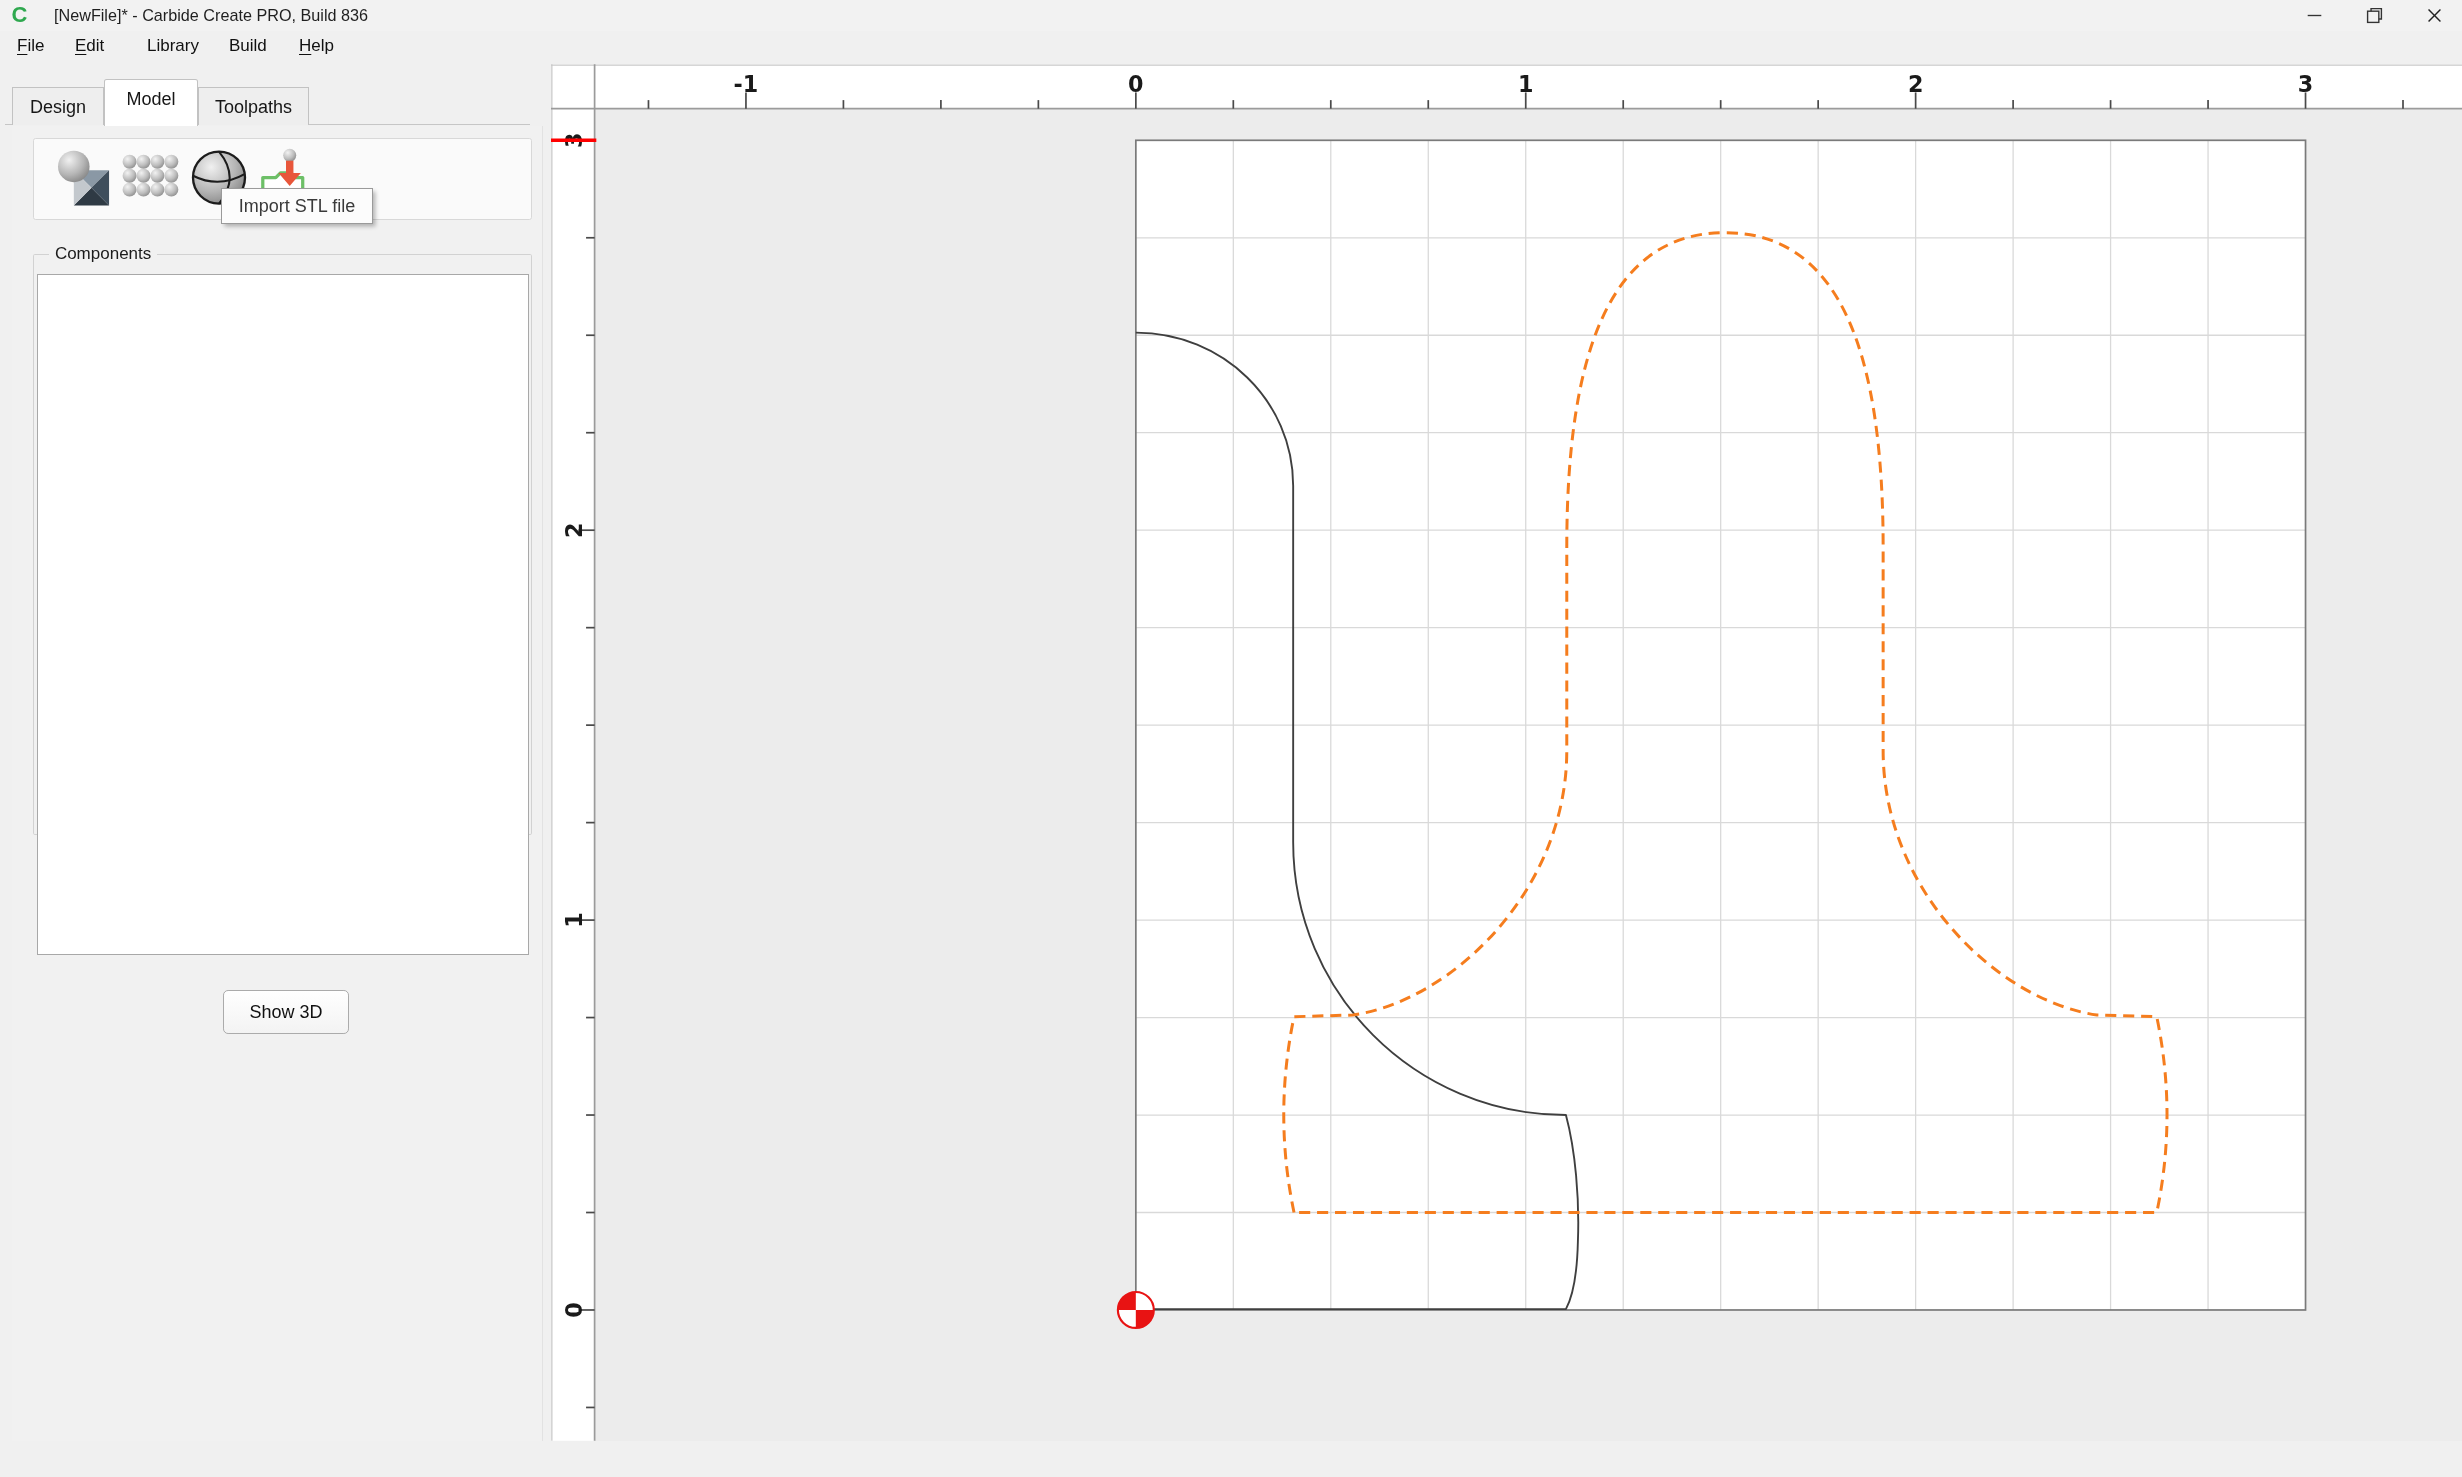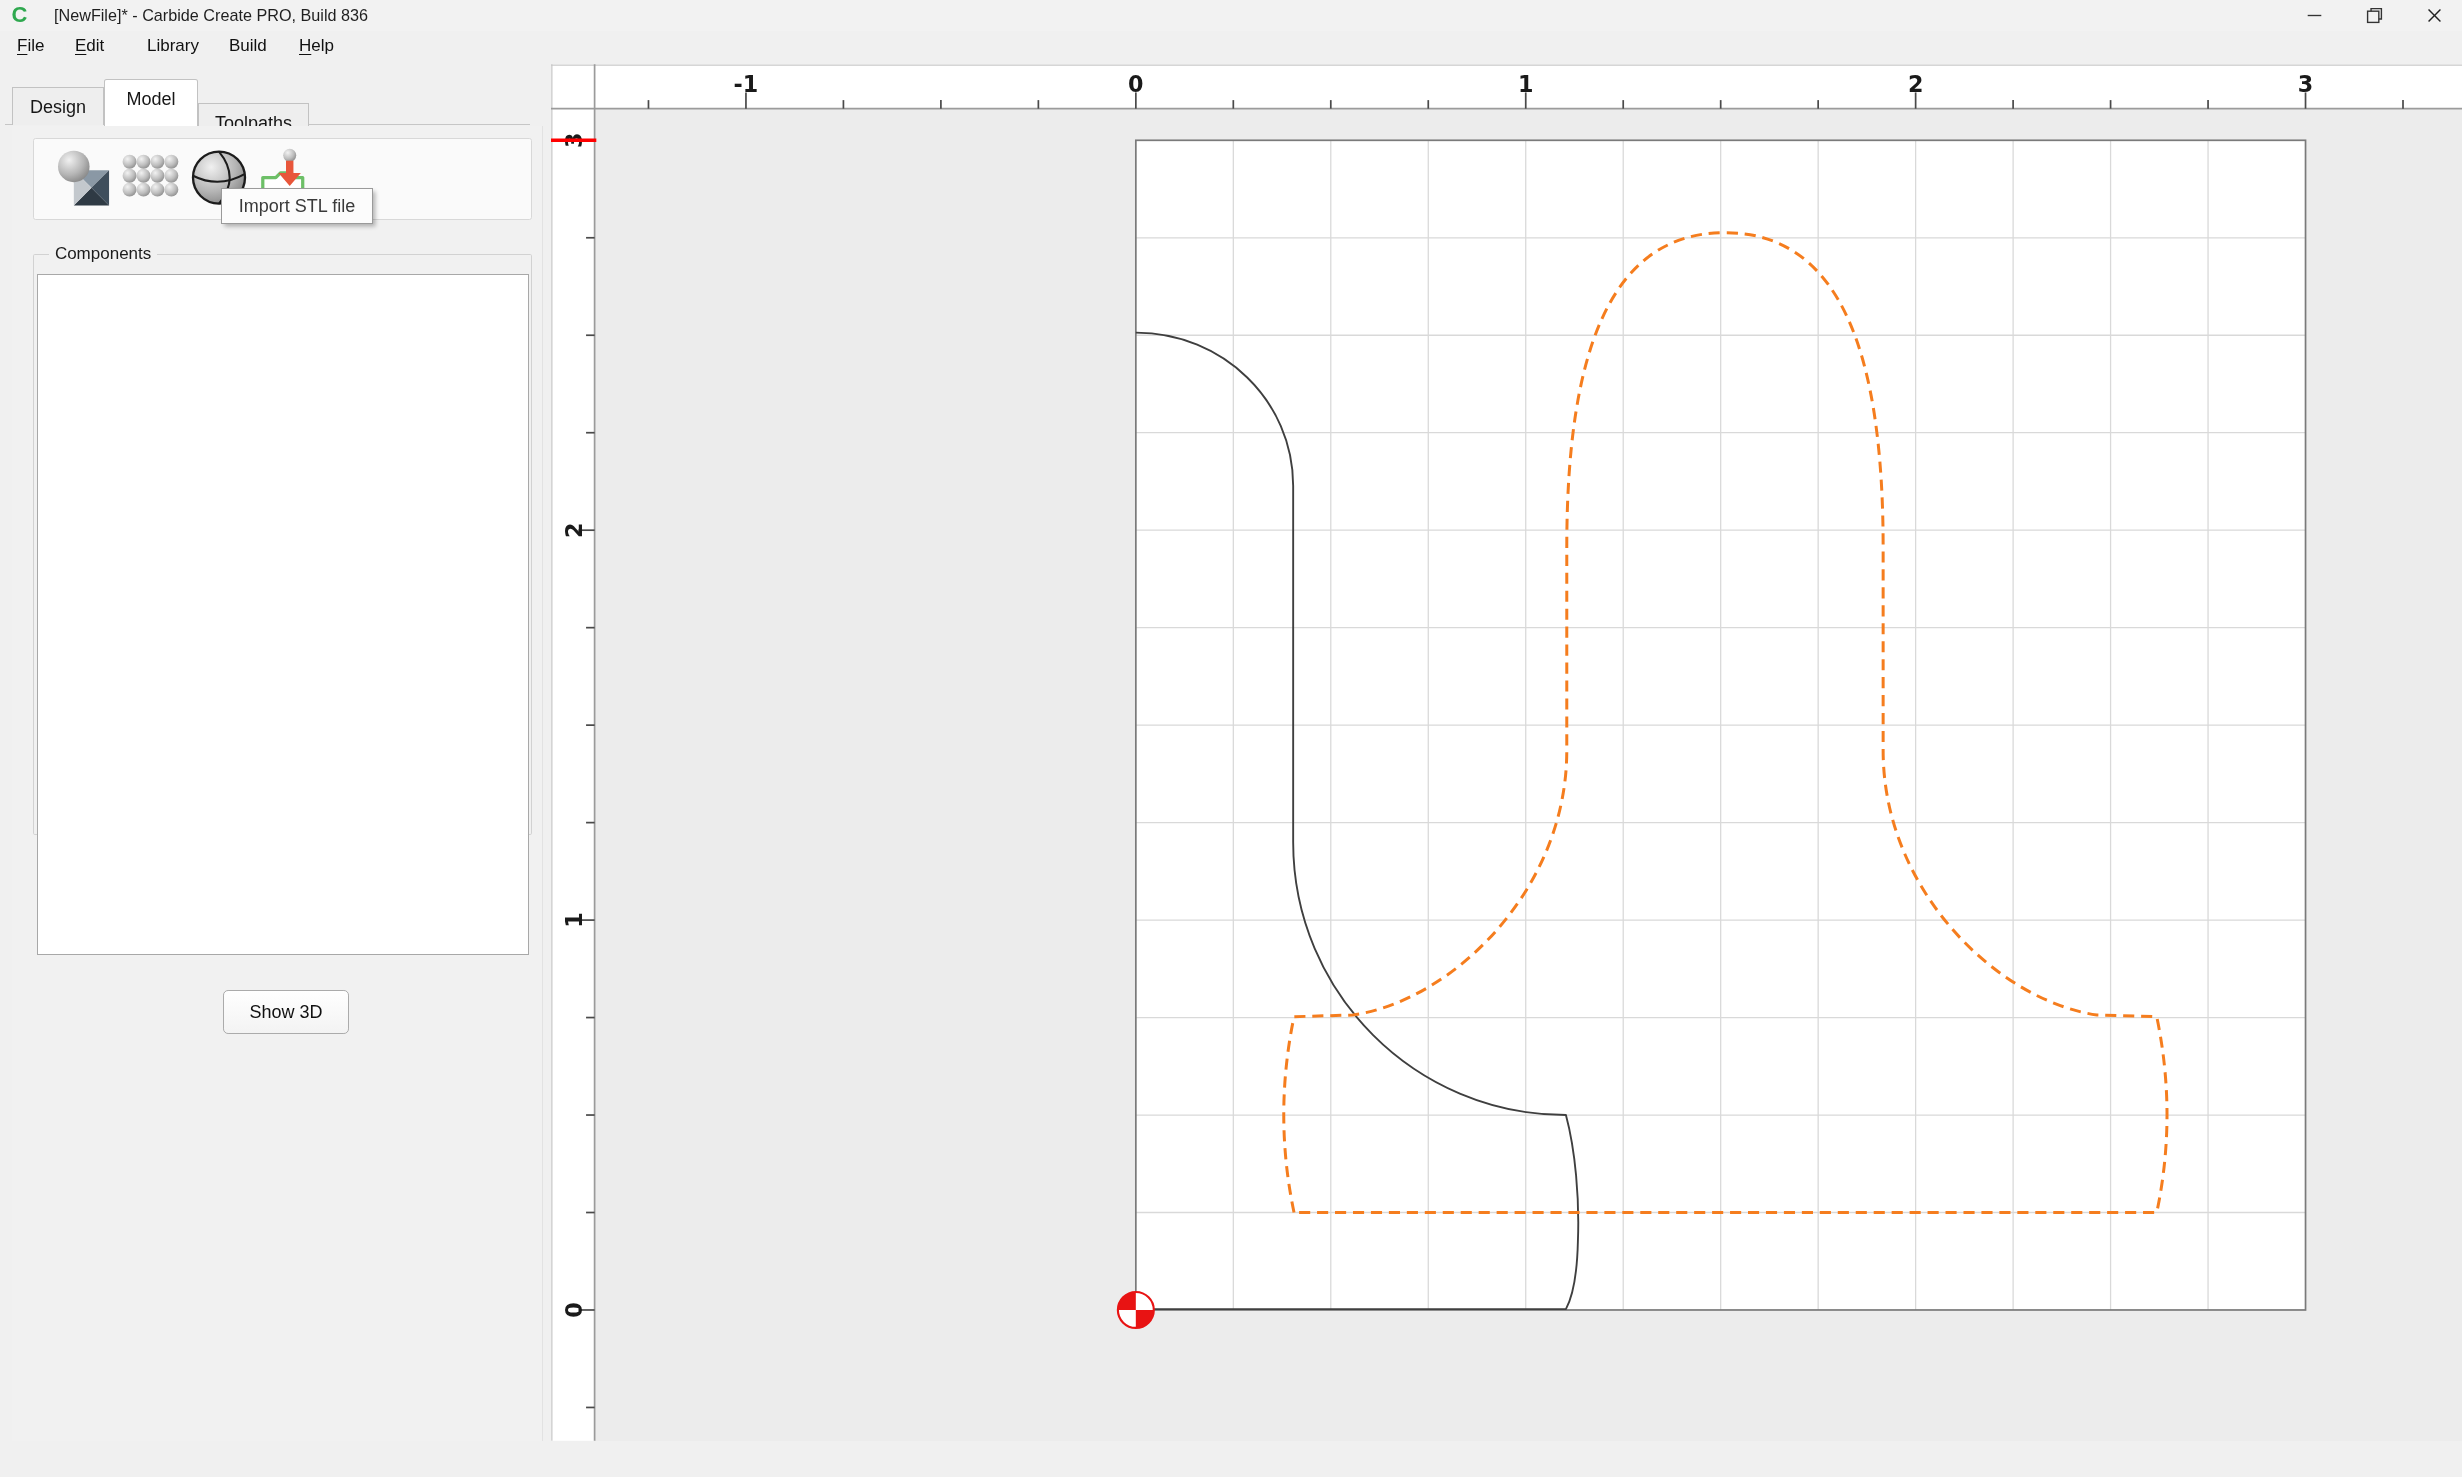--- a/index.html
+++ b/index.html
@@ -22,21 +22,21 @@
   .menu-item .u { text-decoration:underline; text-underline-offset:2.6px; }
   .mi-0{left:17px;} .mi-1{left:75px;} .mi-2{left:147px;} .mi-3{left:229px;} .mi-4{left:299px;}
 
   
   .tabs { position:absolute; left:0; top:79px; width:531px; height:47px; }
   .tabline { position:absolute; left:5.1px; top:45px; width:525px; height:0.9px; background:#c6c6c6; }
   .tab { position:absolute; font-size:18px; color:#161616; text-align:center;
     border:0.9px solid #c2c2c2; border-bottom:none; background:#eeeeee; padding-top:9.4px; height:38px; top:7.7px; }
   .tab-design { left:12px; width:92px; }
   .tab-model { left:104px; width:94px; top:0; height:47px; background:#ffffff; z-index:3; border-radius:2.6px 2.6px 0 0; }
-  .tab-toolpaths { left:198px; width:111px;margin-top:16px; }
+  .tab-toolpaths { left:198px; width:111px; }
 
   
   .pane { position:absolute; left:12px; top:126px; width:531px; height:1315px; background:#f1f1f1; border-right:0.9px solid #e2e2e2; }
 
   .toolbox { position:absolute; left:20.5px; top:12px; width:499px; height:82px;
     background:#fafafa; border:0.9px solid #d8d8d8; border-radius:2.6px; }
   .tool { position:absolute; top:6.8px; width:67px; height:68px; }
   .tool svg { display:block; }
   .tool-0{left:19px;} .tool-1{left:85px;} .tool-2{left:154px;} .tool-3{left:221px;}
 

